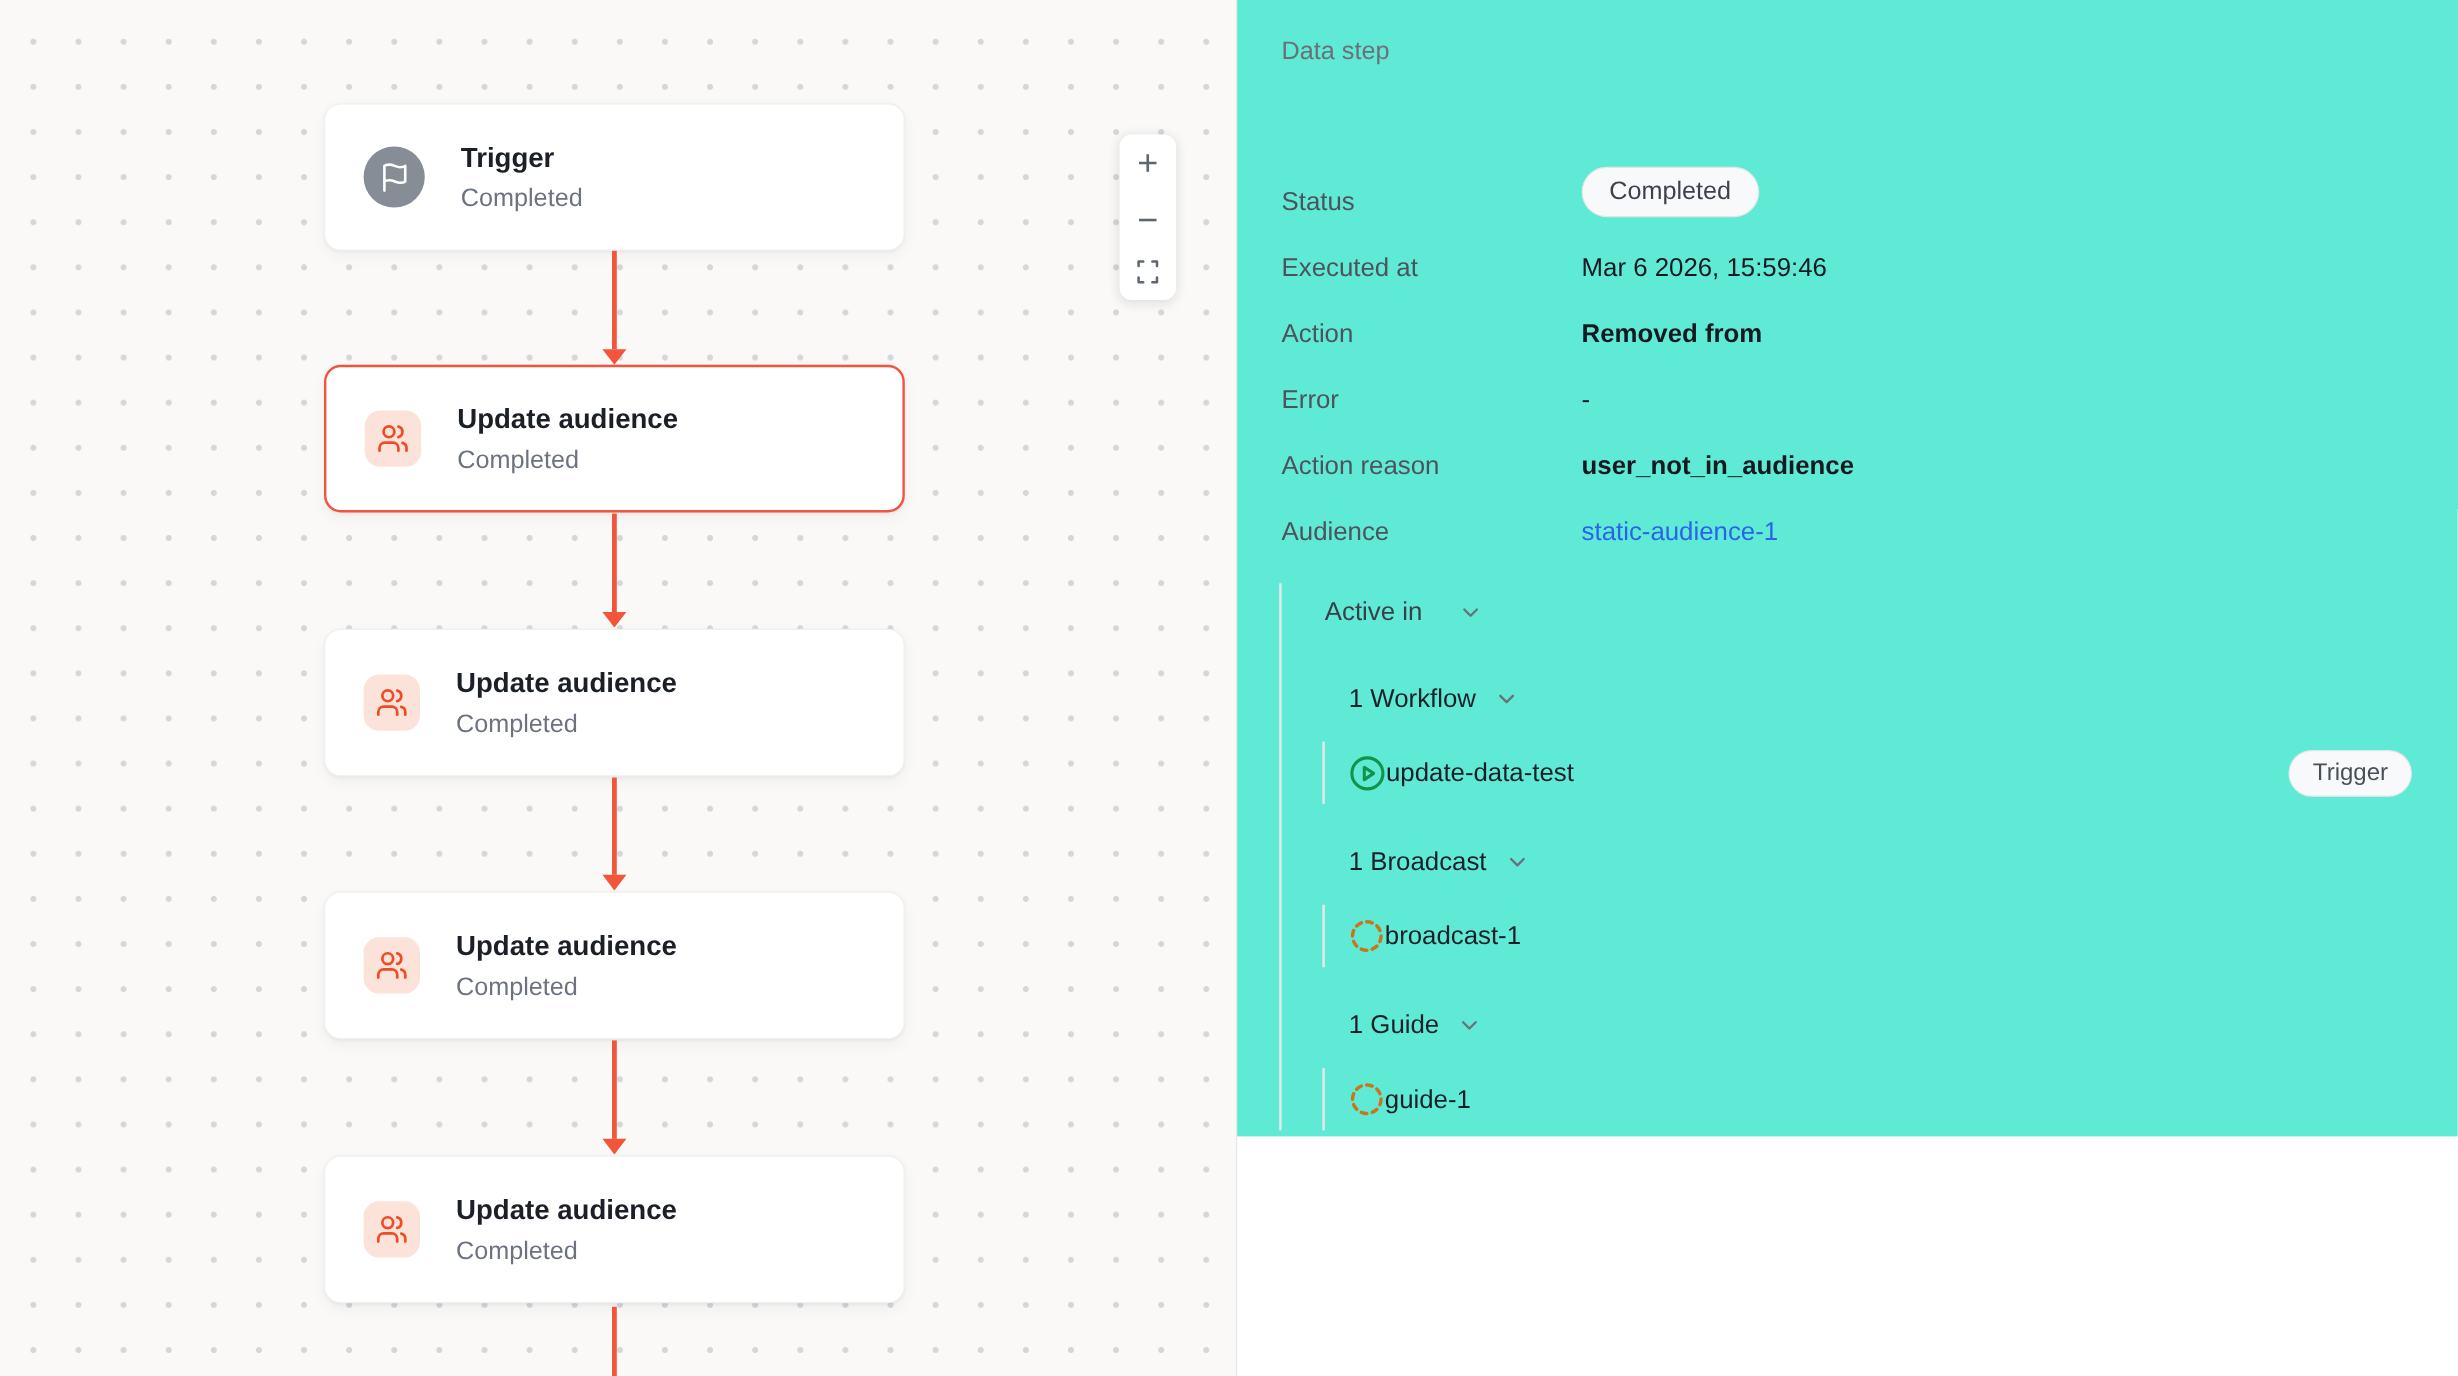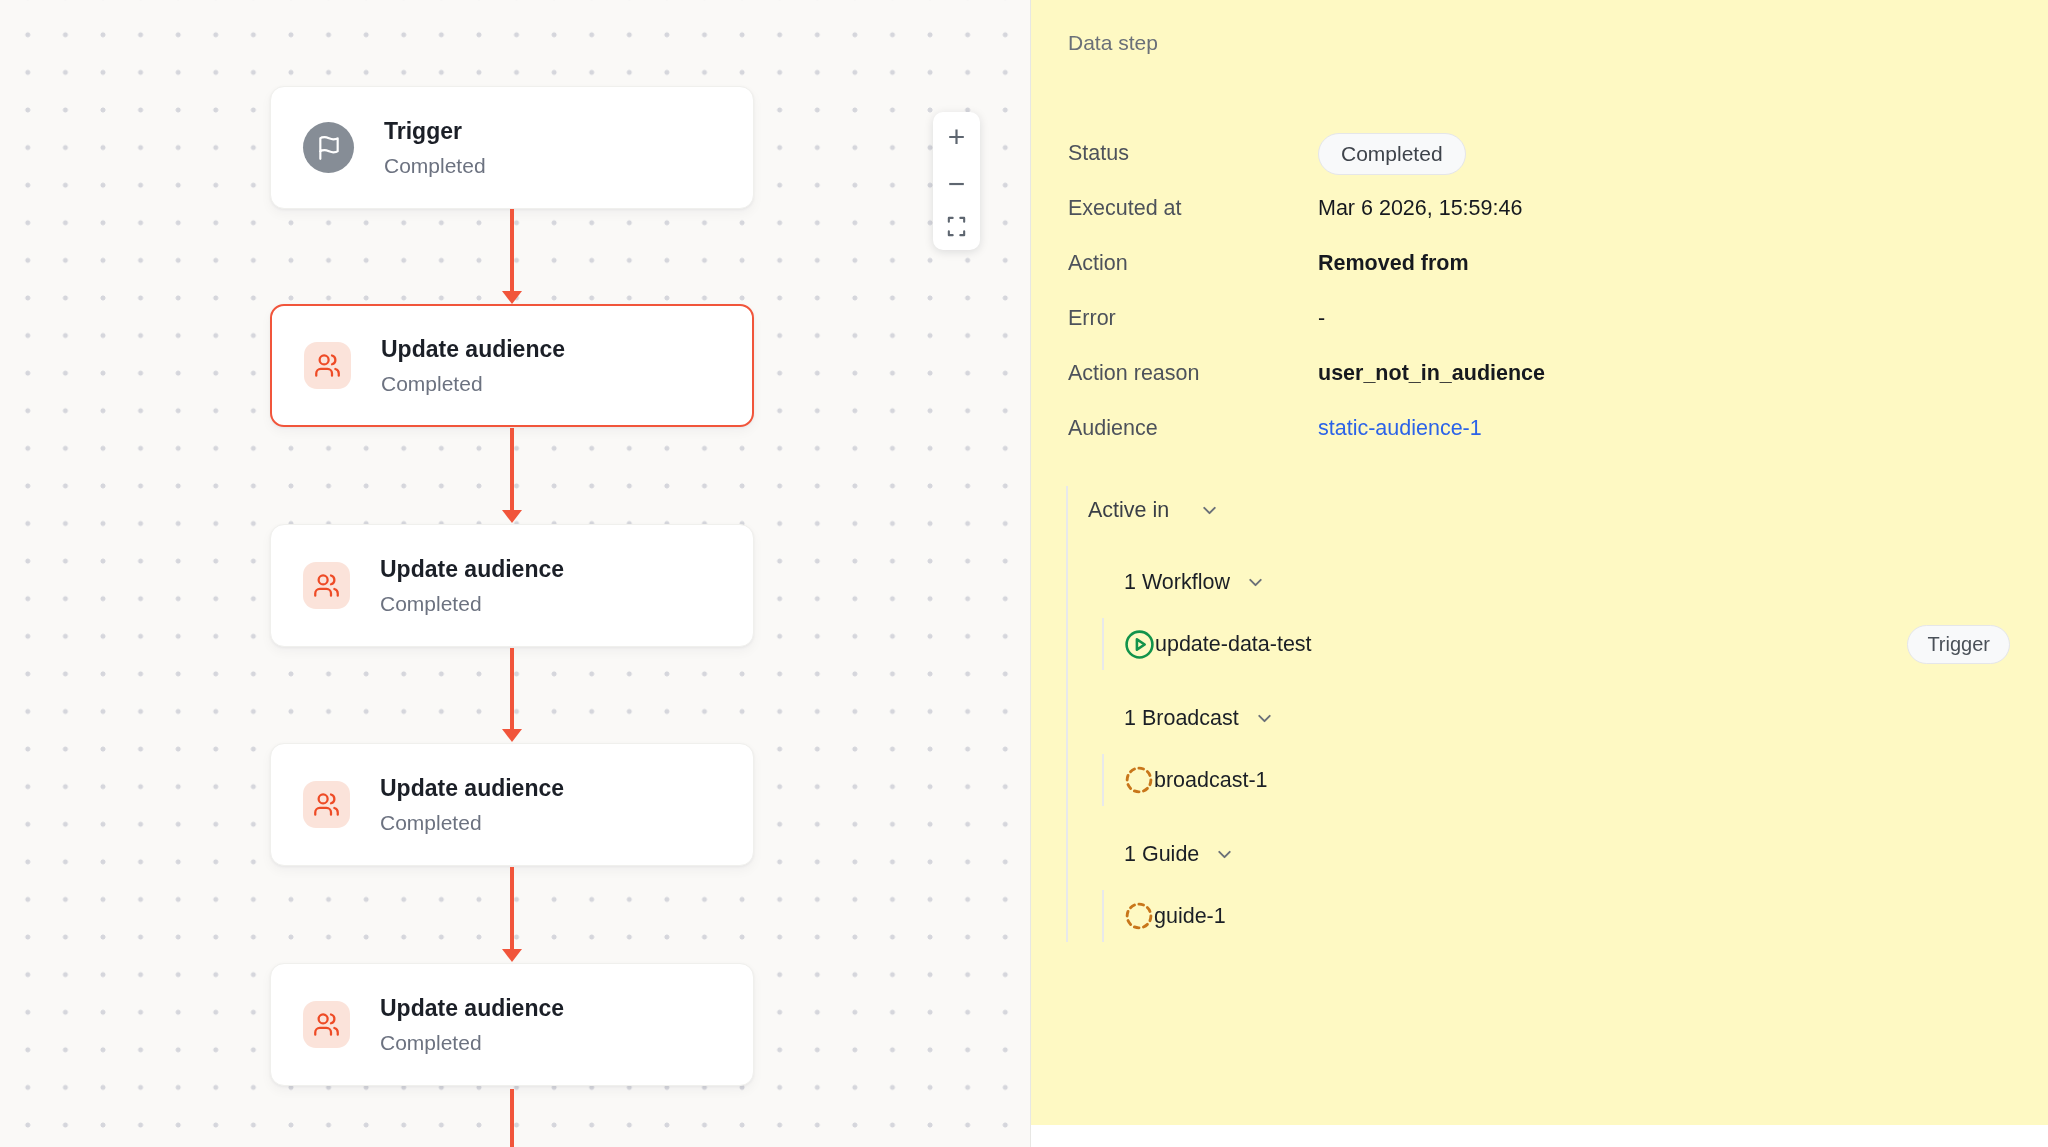--- a/index.html
+++ b/index.html
@@ -44,44 +44,44 @@
     box-shadow:0 2px 10px rgba(16,24,40,.13);
     display:flex; flex-direction:column; align-items:center;
     justify-content:space-between; padding:10px 0 12px;
   }
   .zoom-btn { border:none; background:none; cursor:pointer; color:#5E6670;
               font-size:30px; line-height:1; font-family:inherit;
               display:flex; align-items:center; justify-content:center; }
 
   
   .panel {
-    position:absolute; left:1031px; top:0; width:1017px; height:1125px;
-    background:#fef9c3; padding:30px 38px 0 37px;
+    position:absolute; left:1031px; top:0; width:1017px; height:947px;
+    background:#5eead4; padding:30px 38px 0 37px;
   }
   .eyebrow { font-size:21px; color:#6A7078; line-height:26px; }
   .page-title { margin-top:22px; font-size:29px; font-weight:700;
                 color:#14171D; letter-spacing:-.2px; }
 
   .details { margin-top:70px; }
-  .detail-row { display:flex; align-items:center; height:55px; font-size:21.5px; }
+  .detail-row { display:flex; align-items:flex-end; height:55px; font-size:21.5px; }
   .detail-label { width:250px; flex-shrink:0; color:#4D525B; }
   .detail-value { color:#16191F; font-weight:500; }
   .detail-value.strong { font-weight:600; }
   .detail-value.link { color:#2B63E8; cursor:pointer; }
 
   .badge {
     display:inline-flex; align-items:center; height:42px; padding:0 22px;
     border:1.5px solid #E5E6E9; background:#F8F9FA; border-radius:22px;
     color:#3E434B; font-size:21px; font-weight:500;
   }
   .badge.small { height:39px; padding:0 19px; font-size:20px; color:#4A5058; }
 
   .active-section { margin-top:30px; margin-left:-2px; border-left:2px solid #E8E9EB; }
   .section-header { height:48px; display:flex; align-items:center; gap:30px;
-                    padding-left:20px; font-size:21.5px; color:#3A3F47; cursor:pointer; }
+                    padding-left:36px; font-size:21.5px; color:#3A3F47; cursor:pointer; }
   .group-header { margin-top:26px; height:44px; display:flex; align-items:center;
                   gap:15px; padding-left:21px; font-size:21.5px; color:#1B1F26;
                   font-weight:500; cursor:pointer;margin-left:35px; }
   .item-row { margin-top:14px; margin-left:34px; border-left:2px solid #E8E9EB;
               height:52px; display:flex; align-items:center; padding-left:20px;
               font-size:21.5px; color:#1B1F26; cursor:pointer; }
   .item-row .badge { margin-left:auto; }
 
   .chev { flex-shrink:0; }
   svg { display:block; }

